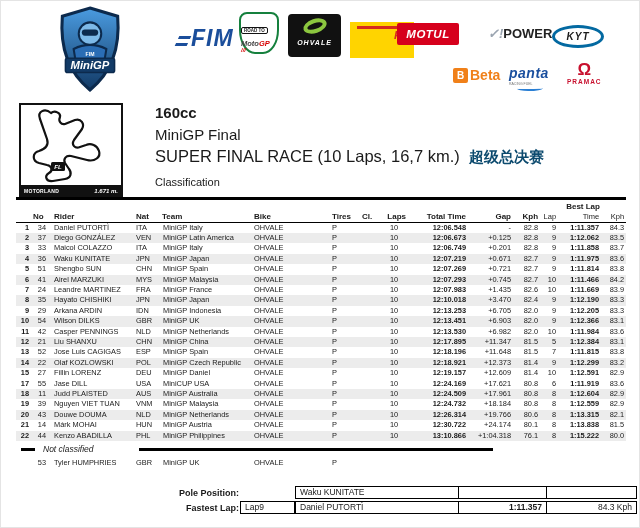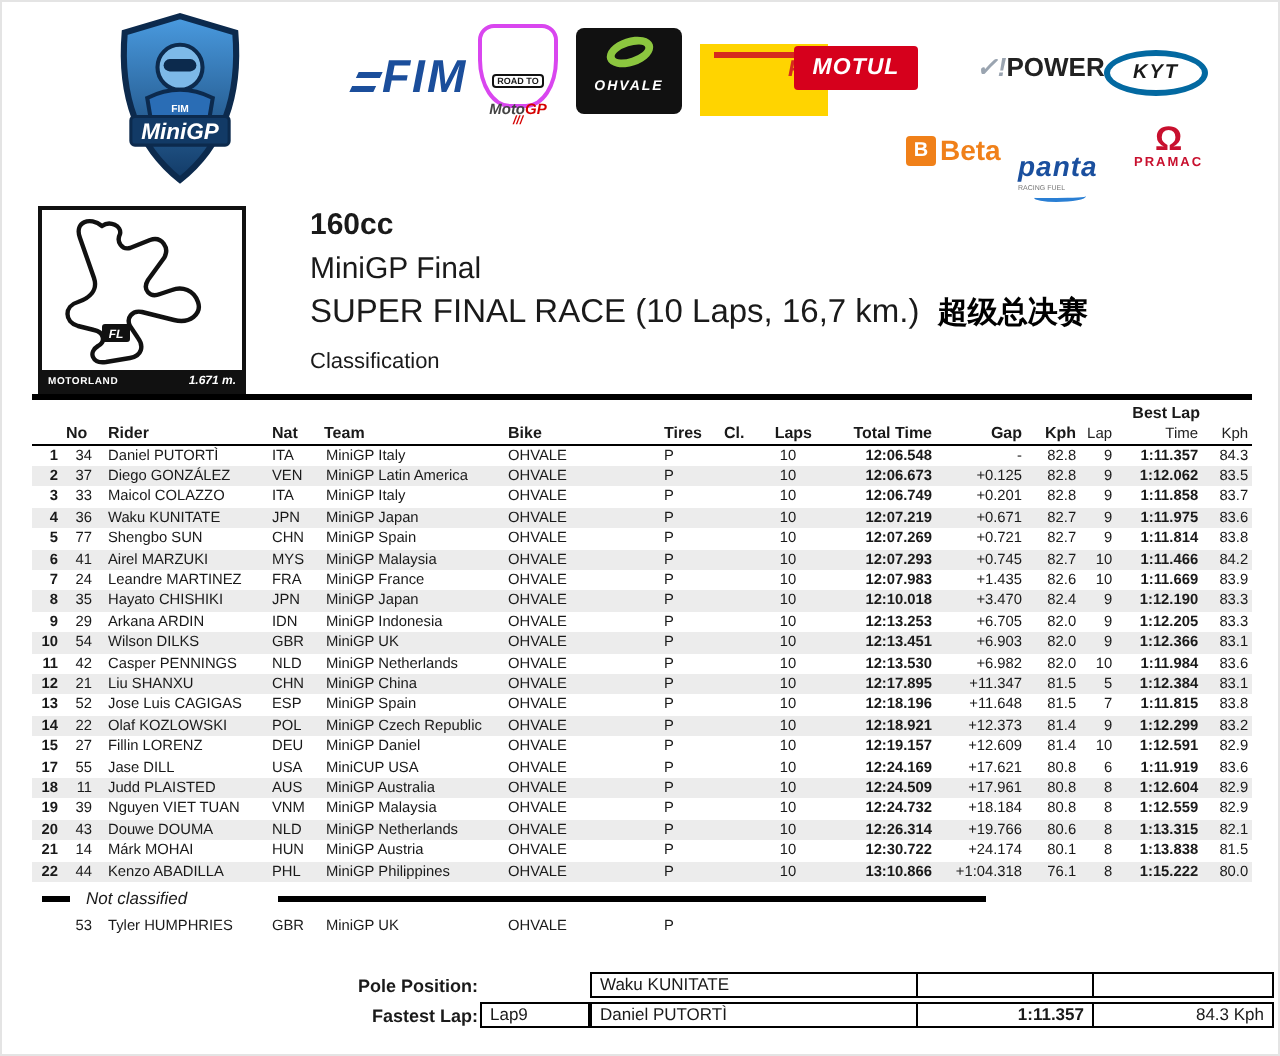--- a/index.html
+++ b/index.html
@@ -5,60 +5,60 @@
   * { margin:0; padding:0; box-sizing:border-box; }
   html,body { background:#fff; }
   body { font-family:"Liberation Sans", sans-serif; color:#1a1a1a; }
   .page { position:relative; width:640px; height:528px; background:#fff; overflow:hidden; border:1px solid #e4e4e4; }
 
   
   .abs { position:absolute; }
   .minigp-logo { left:53px; top:5px; width:72px; height:86px; }
   .fim-logo { left:176px; top:24px; font-size:23px; font-weight:bold; font-style:italic; color:#1b4e9b; letter-spacing:1px; }
   .fim-lines { display:inline-block; width:12px; height:10px; border-top:3px solid #1b4e9b; border-bottom:3px solid #1b4e9b; margin-right:2px; transform:skewX(-25deg); }
-  .roadto { left:238px; top:11px; width:40px; height:42px; border:2px solid #d946ef; border-radius:8px 8px 16px 16px / 8px 8px 24px 24px; background:#fff; text-align:center; padding-top:15px; }
+  .roadto { left:238px; top:11px; width:40px; height:42px; border:2px solid #15803d; border-radius:8px 8px 16px 16px / 8px 8px 24px 24px; background:#fff; padding-top:4px; }
   .roadto .rt-top { font-size:4.5px; font-weight:bold; border:1px solid #111; border-radius:2px; display:inline-block; padding:0 2px; }
   .roadto .rt-main { font-size:7.5px; font-weight:bold; font-style:italic; color:#444; margin-top:3px; }
   .roadto .rt-main b { color:#d50000; }
   .roadto .rt-stripes { color:#d50000; font-size:6px; font-weight:bold; font-style:italic; line-height:4px; }
   .ohvale { left:287px; top:13px; width:53px; height:43px; background:#111; border-radius:4px; text-align:center; padding-top:5px; }
   .ohvale .oh-ring { display:inline-block; width:24px; height:14px; border:4px solid #8cc63f; border-radius:50%; transform:rotate(-18deg); }
   .ohvale .oh-text { color:#fff; font-size:7px; font-weight:bold; font-style:italic; letter-spacing:1px; margin-top:2px; }
   .pirelli { left:349px; top:21px; width:64px; height:36px; background:#ffd400; text-align:center;padding-left:44px; }
   .pirelli .pi-bar { position:absolute; left:7px; top:4px; width:44px; height:2.5px; background:#d52b1e; }
   .pirelli .pi-text { color:#d52b1e; font-size:11.5px; font-weight:bold; font-style:italic; line-height:26px; letter-spacing:0.5px; }
   .motul { left:396px; top:22px; width:62px; height:22px; background:#d6001c; text-align:center; border-radius:2px; }
   .motul .mo-text { color:#fff; font-size:11.5px; font-weight:bold; font-style:italic; line-height:22px; letter-spacing:0.5px; }
   .power { left:487px; top:25px; font-size:13px; font-weight:bold; color:#222; }
   .power .pw-mark { color:#9aa4b0; font-style:italic; }
   .kyt { left:551px; top:24px; width:52px; height:23px; border:3px solid #0369a1; border-radius:50%; text-align:center; }
   .kyt .kyt-text { font-size:10px; font-weight:900; font-style:italic; line-height:17px; letter-spacing:1px; }
   .event-line { left:85px; top:73px; font-size:10.5px; font-weight:bold; color:#1b3f77; letter-spacing:0.2px; }
   .beta { left:452px; top:66px; display:flex; align-items:center; gap:2px; }
   .beta .beta-box { width:15px; height:15px; background:#f08019; border-radius:2px; color:#fff; font-weight:bold; font-size:10px; text-align:center; line-height:15px; }
   .beta .beta-text { color:#f08019; font-weight:bold; font-size:14px; }
-  .panta { left:508px; top:74px; text-align:left; }
+  .panta { left:508px; top:64px; text-align:left; }
   .panta .panta-text { color:#1a4f9e; font-weight:900; font-style:italic; font-size:14px; letter-spacing:0.5px; }
   .panta .panta-sub { font-size:3.5px; color:#777; margin-top:1px; }
   .panta .panta-swoosh { width:26px; height:5px; border-bottom:2px solid #2a7fd4; border-radius:0 0 80% 60%; margin-left:8px; }
   .pramac { left:566px; top:60px; text-align:center; }
   .pramac .pramac-omega { color:#c8102e; font-size:17px; font-weight:bold; line-height:17px; }
   .pramac .pramac-text { color:#c8102e; font-size:6.5px; font-weight:bold; letter-spacing:1px; }
 
   
   .trackbox { left:18px; top:102px; width:104px; height:96px; border:2px solid #111; background:#fff; }
   .trackbox svg { display:block; }
   .track-bar { position:absolute; left:0; bottom:0; width:100%; height:12px; background:#111; color:#fff; display:flex; justify-content:space-between; align-items:center; padding:0 3px; }
   .track-bar .tb-name { font-size:5px; font-weight:bold; letter-spacing:0.3px; }
   .track-bar .tb-len { font-size:6px; font-weight:bold; font-style:italic; }
   .titleblock { left:130px; top:103px;margin-left:24px; }
   .t-cat { font-size:15px; font-weight:bold; }
   .t-event { font-size:15px; margin-top:5px; }
   .t-race { font-size:16.5px; margin-top:4px; }
-  .t-race .t-cn { color:#000000; font-weight:bold; font-size:15px; }
+  .t-race .t-cn { color:#0c4a6e; font-weight:bold; font-size:15px; }
   .t-class { font-size:11px; margin-top:9px; }
   .rule { left:15px; top:196px; width:610px; height:2.5px; background:#000; }
 
   
   .tablewrap { left:15px; top:200px; width:610px; }
   table { border-collapse:collapse; width:610px; table-layout:fixed; }
   th, td { white-space:nowrap; overflow:hidden; padding:0 2px; }
   thead .grp th { font-size:8px; font-weight:bold; height:10px; text-align:center; vertical-align:bottom; }
   thead .cols th { font-size:8px; font-weight:bold; height:11px; text-align:left; vertical-align:bottom; border-bottom:1.5px solid #000; padding-bottom:1px; }
   thead .cols th.sub { font-weight:normal; font-size:7.5px; color:#222; }
@@ -283,21 +283,21 @@
       <td class="c-laps">10</td>
       <td class="c-total">12:07.219</td>
       <td class="c-gap">+0.671</td>
       <td class="c-kph">82.7</td>
       <td class="c-bllap">9</td>
       <td class="c-bltime">1:11.975</td>
       <td class="c-blkph">83.6</td>
     </tr>
           <tr>
       <td class="c-pos">5</td>
-      <td class="c-no">77</td>
+      <td class="c-no">51</td>
       <td class="c-rider">Shengbo SUN</td>
       <td class="c-nat">CHN</td>
       <td class="c-team">MiniGP Spain</td>
       <td class="c-bike">OHVALE</td>
       <td class="c-tires">P</td>
       <td class="c-cl"></td>
       <td class="c-laps">10</td>
       <td class="c-total">12:07.269</td>
       <td class="c-gap">+0.721</td>
       <td class="c-kph">82.7</td>

